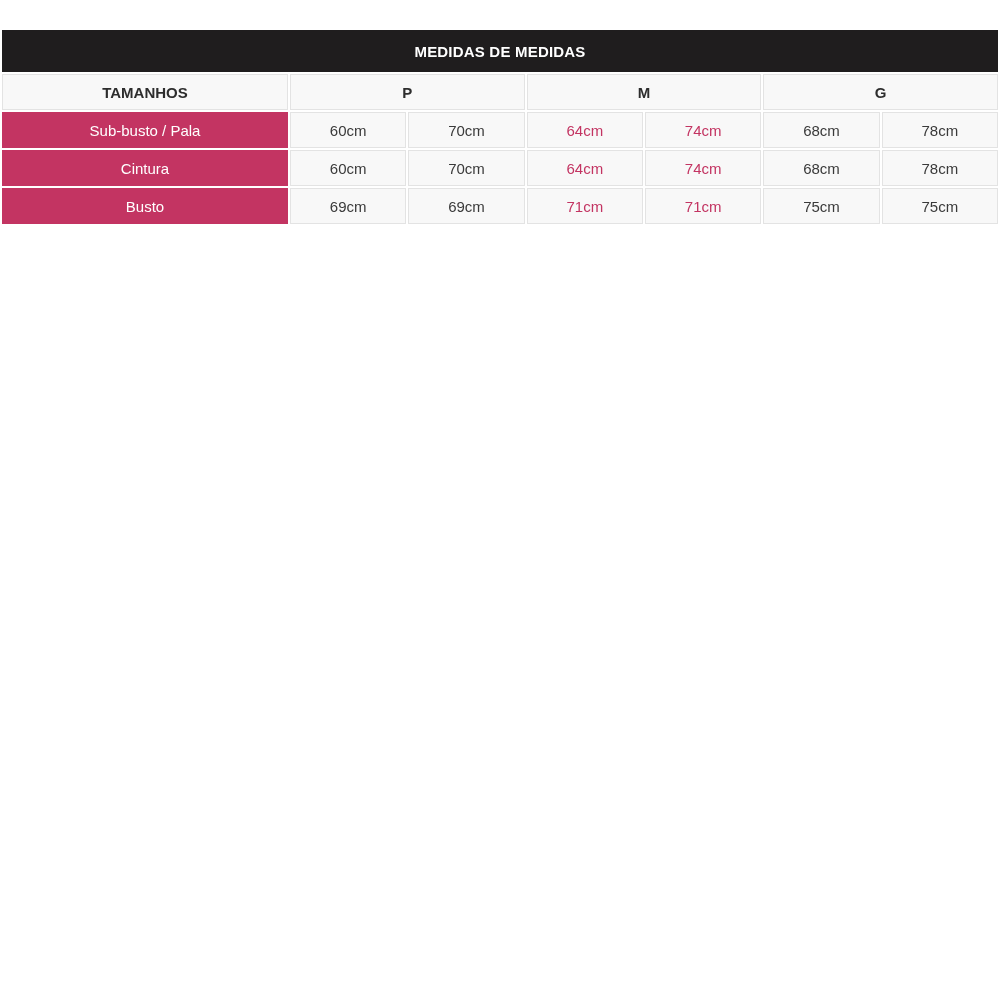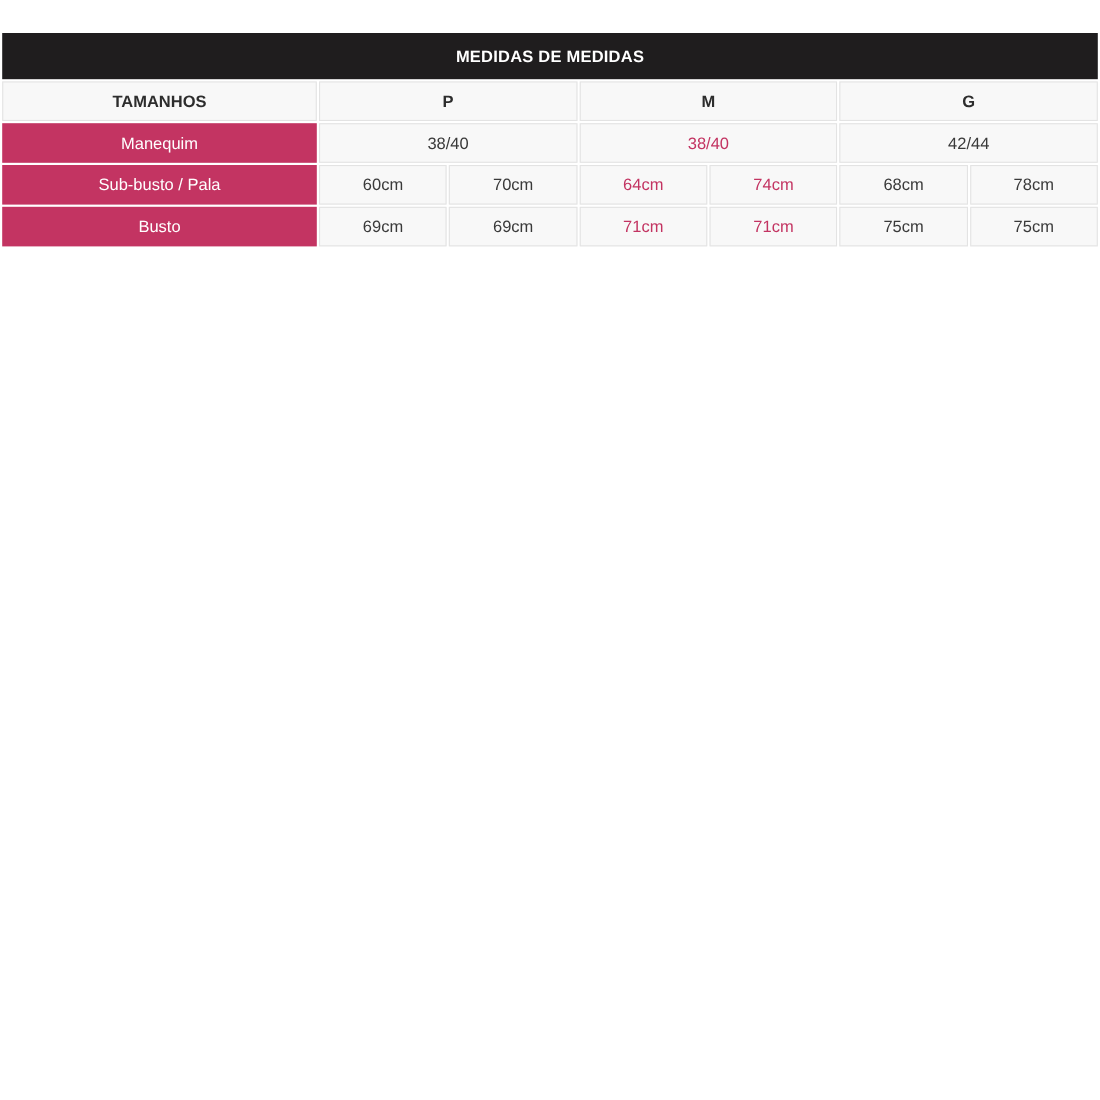--- a/index.html
+++ b/index.html
@@ -82,39 +82,42 @@
     <td colspan="7" class="dark">MEDIDAS DE MEDIDAS</td>
   </tr>
 
   <tr>
     <td class="light head">TAMANHOS</td>
     <td colspan="2" class="light head">P</td>
     <td colspan="2" class="light head">M</td>
     <td colspan="2" class="light head">G</td>
   </tr>
 
-  <tr>
-    <td class="pinkbg">Manequim</td>
-    <td colspan="2" class="light">38/40</td>
-    <td colspan="2" class="light hl">38/40</td>
-    <td colspan="2" class="light">42/44</td>
-  </tr>
 
 
   <tr>
     <td class="pinkbg">Sub-busto / Pala</td>
     <td class="light">60cm</td>
     <td class="light">70cm</td>
     <td class="light hl">64cm</td>
     <td class="light hl">74cm</td>
     <td class="light">68cm</td>
     <td class="light">78cm</td>
   </tr>
 
 
+  <tr>
+    <td class="pinkbg">Cintura</td>
+    <td class="light">60cm</td>
+    <td class="light">70cm</td>
+    <td class="light hl">64cm</td>
+    <td class="light hl">74cm</td>
+    <td class="light">68cm</td>
+    <td class="light">78cm</td>
+  </tr>
 
   <tr>
     <td class="pinkbg">Busto</td>
     <td class="light">69cm</td>
     <td class="light">69cm</td>
     <td class="light hl">71cm</td>
     <td class="light hl">71cm</td>
     <td class="light">75cm</td>
     <td class="light">75cm</td>
   </tr>

